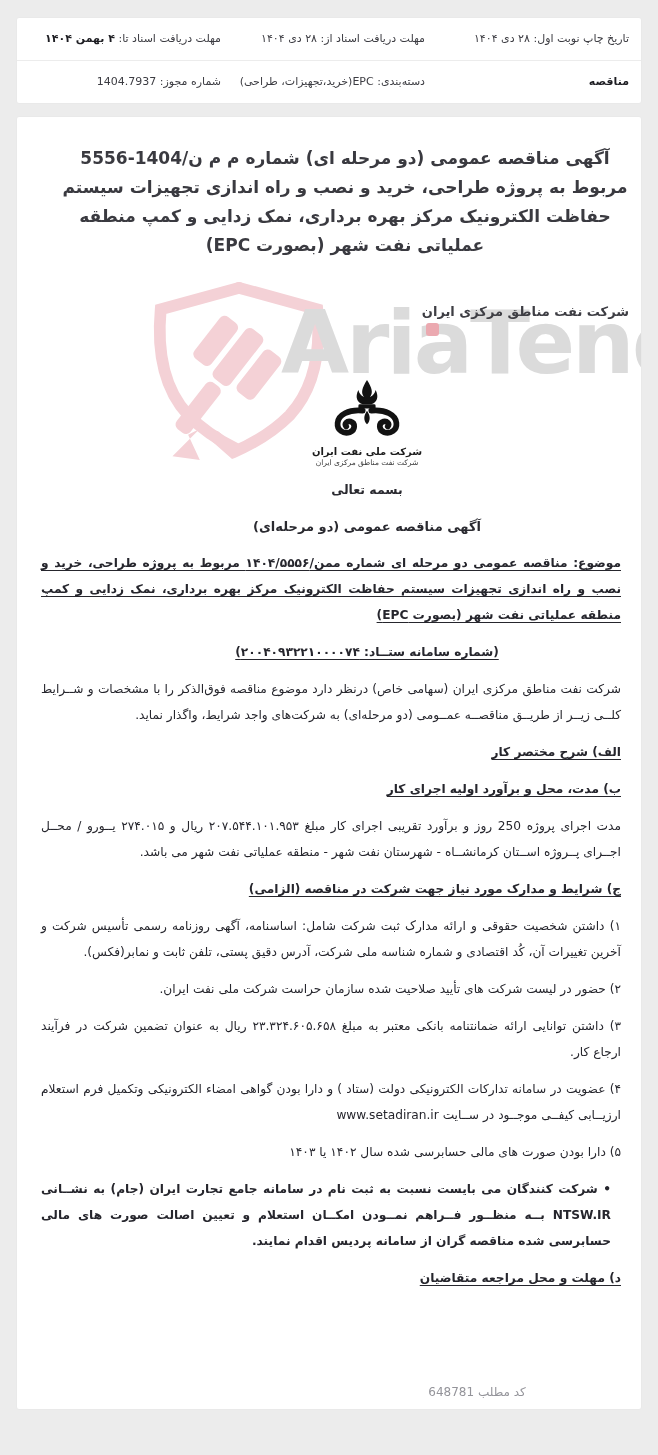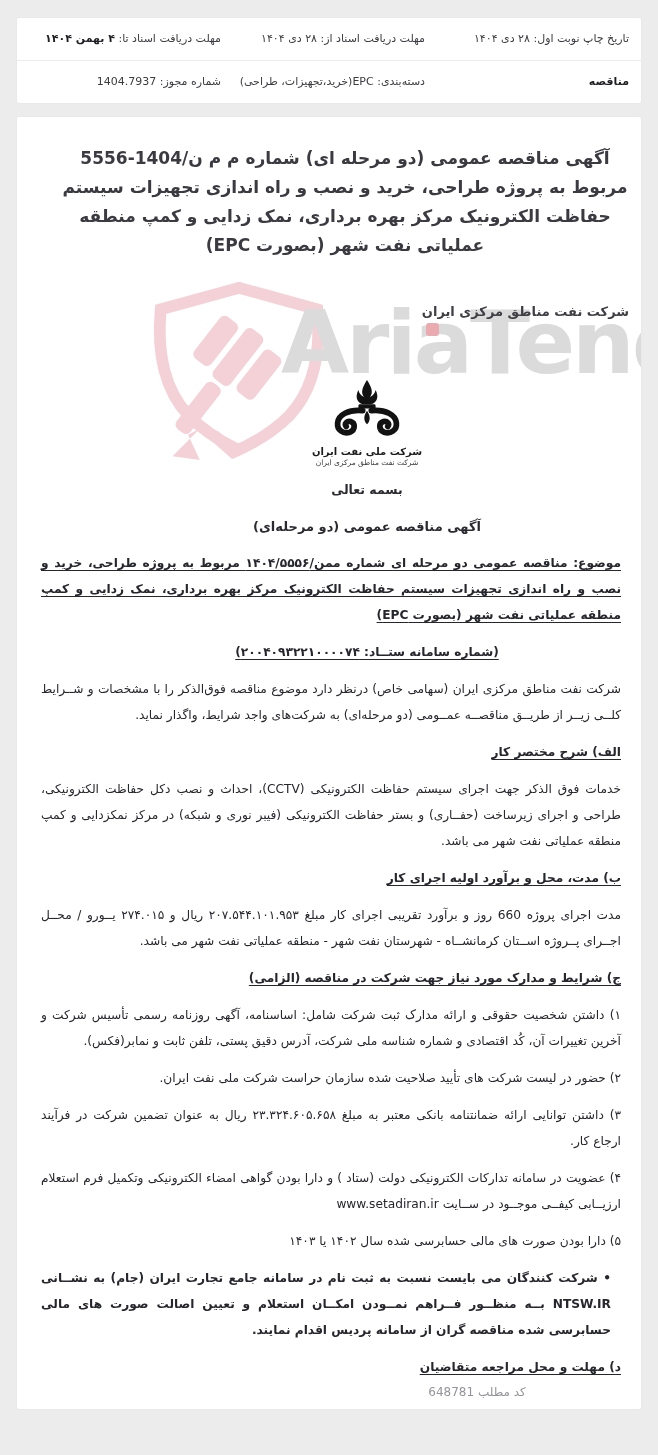--- a/index.html
+++ b/index.html
@@ -129,24 +129,23 @@
 
     <div class="besmeh">بسمه تعالی</div>
     <div class="doc-heading">آگهی مناقصه عمومی (دو مرحله‌ای)</div>
 
     <div class="doc">
       <p class="subject">موضوع:  مناقصه عمومی دو مرحله ای شماره  ممن/۱۴۰۴/۵۵۵۶ مربوط به پروژه طراحی، خرید و نصب و راه اندازی تجهیزات سیستم حفاظت الکترونیک مرکز بهره برداری، نمک زدایی و کمپ منطقه عملیاتی نفت شهر (بصورت EPC)</p>
       <p class="setad-line">(شماره سامانه ستــاد: ۲۰۰۴۰۹۳۲۲۱۰۰۰۰۷۴)</p>
       <p>شرکت نفت مناطق مرکزی ایران (سهامی خاص) درنظر دارد موضوع مناقصه فوق‌الذکر را با مشخصات و شــرایط کلــی زیــر از طریــق مناقصــه عمــومی (دو مرحله‌ای) به شرکت‌های واجد شرایط، واگذار نماید.</p>
 
       <p class="sec-title">الف) شرح مختصر کار</p>
-      <p>خدمات فوق الذکر جهت اجرای سیستم حفاظت الکترونیکی (CCTV)، احداث و نصب دکل حفاظت الکترونیکی، طراحی و اجرای زیرساخت (حفــاری) و بستر حفاظت الکترونیکی (فیبر نوری و شبکه) در مرکز نمکزدایی و کمپ منطقه عملیاتی نفت شهر می باشد.</p>
 
       <p class="sec-title">ب) مدت، محل و برآورد اولیه اجرای کار</p>
-      <p>مدت اجرای پروژه 660 روز و برآورد تقریبی اجرای کار مبلغ ۲۰۷.۵۴۴.۱۰۱.۹۵۳ ریال و ۲۷۴.۰۱۵ یــورو /  محــل اجــرای پــروژه اســتان کرمانشــاه - شهرستان نفت شهر - منطقه عملیاتی نفت شهر می باشد.</p>
+      <p>مدت اجرای پروژه 250 روز و برآورد تقریبی اجرای کار مبلغ ۲۰۷.۵۴۴.۱۰۱.۹۵۳ ریال و ۲۷۴.۰۱۵ یــورو /  محــل اجــرای پــروژه اســتان کرمانشــاه - شهرستان نفت شهر - منطقه عملیاتی نفت شهر می باشد.</p>
 
       <p class="sec-title">ج) شرایط و مدارک مورد نیاز جهت شرکت در مناقصه (الزامی)</p>
       <p>۱) داشتن شخصیت حقوقی و ارائه مدارک ثبت شرکت شامل: اساسنامه، آگهی روزنامه رسمی تأسیس شرکت و آخرین تغییرات آن، کُد اقتصادی و شماره شناسه ملی شرکت، آدرس دقیق پستی، تلفن ثابت و نمابر(فکس).</p>
       <p>۲) حضور در لیست شرکت های تأیید صلاحیت شده سازمان حراست شرکت ملی نفت ایران.</p>
       <p>۳) داشتن توانایی ارائه ضمانتنامه بانکی معتبر  به مبلغ ۲۳.۳۲۴.۶۰۵.۶۵۸ ریال به عنوان تضمین شرکت در فرآیند ارجاع کار.</p>
       <p>۴) عضویت در سامانه تدارکات الکترونیکی دولت (ستاد ) و دارا بودن گواهی امضاء الکترونیکی وتکمیل فرم استعلام ارزیــابی کیفــی موجــود در ســایت www.setadiran.ir</p>
       <p>۵) دارا بودن صورت های مالی حسابرسی شده سال ۱۴۰۲ یا ۱۴۰۳</p>
       <p class="bullet-par">• شرکت کنندگان می بایست نسبت به ثبت نام در سامانه جامع تجارت ایران (جام) به نشــانی NTSW.IR بــه منظــور فــراهم نمــودن امکــان استعلام و تعیین اصالت صورت های مالی حسابرسی شده مناقصه گران از سامانه پردیس اقدام نمایند.</p>
 
       <p class="sec-title">د) مهلت و محل مراجعه متقاضیان</p>

